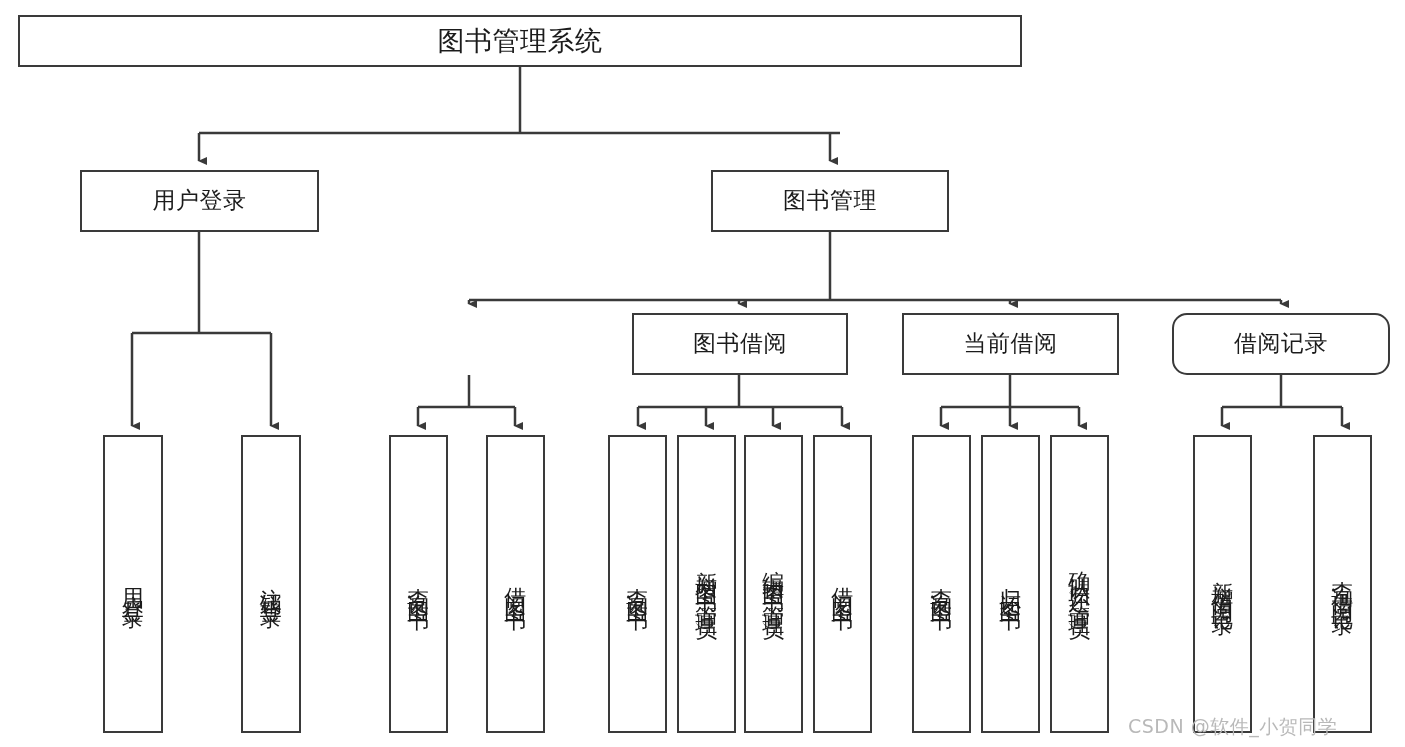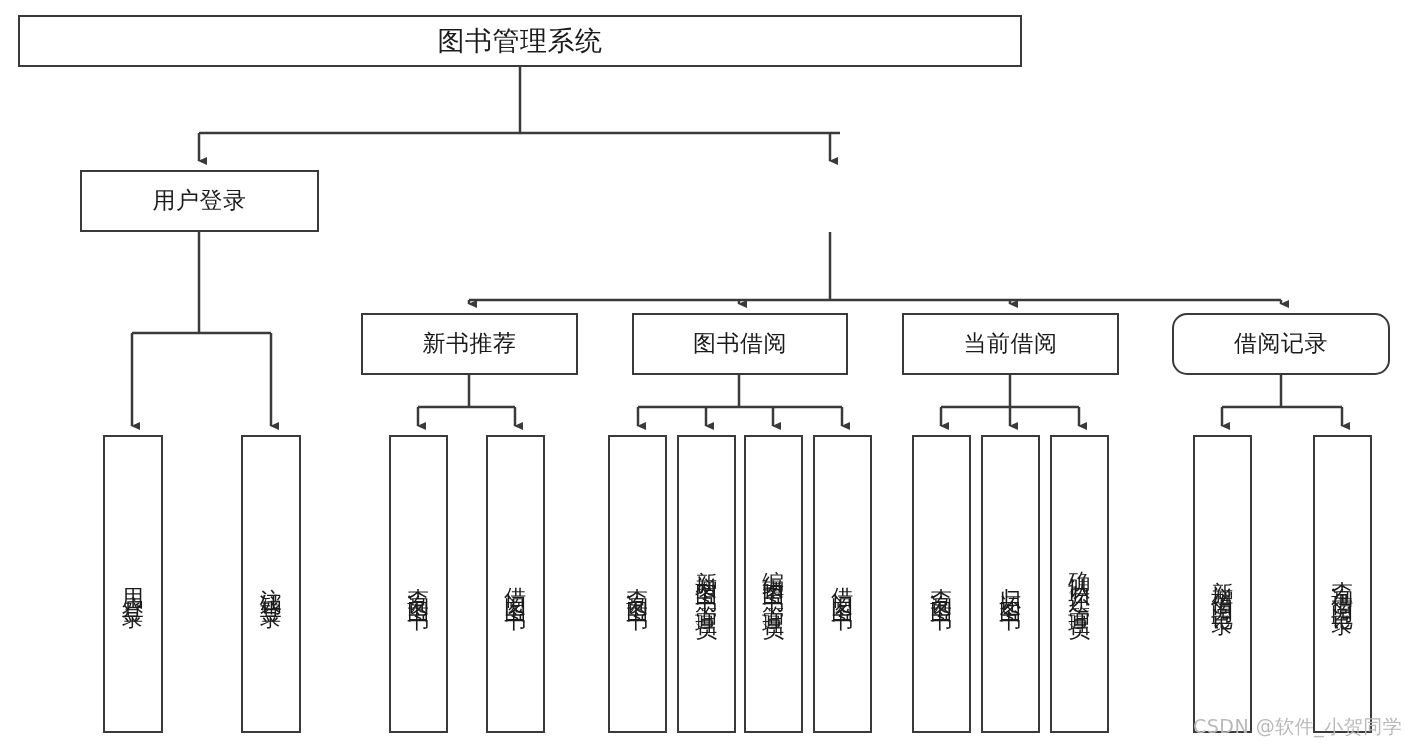--- a/index.html
+++ b/index.html
@@ -52,21 +52,21 @@
     padding: 6px 0;
     text-align: center;
   }
   .node.vertical .vlabel {
     writing-mode: vertical-rl;
     text-orientation: upright;
     display: block;
   }
   .watermark {
     position: absolute;
-    left: 1193px;
+    left: 1128px;
     top: 714px;
     font-size: 19px;
     color: #b9b9b9;
     white-space: nowrap;
     letter-spacing: 0.5px;
   }
 </style>
 </head>
 <body>
 
@@ -122,24 +122,24 @@
     </g>
   </svg>
 
   <div class="node horizontal root" style="left:18px; top:15px; width:1004px; height:52px;">
     <span>图书管理系统</span>
   </div>
 
   <div class="node horizontal" style="left:80px; top:170px; width:239px; height:62px;">
     <span>用户登录</span>
   </div>
+  <div class="node horizontal" style="left:711px; top:170px; width:238px; height:62px;">
+    <span>图书管理</span>
+  </div>
 
-  <div class="node horizontal" style="left:361px; top:313px; width:217px; height:62px;">
-    <span>新书推荐</span>
-  </div>
   <div class="node horizontal" style="left:632px; top:313px; width:216px; height:62px;justify-content:center;">
     <span>图书借阅</span>
   </div>
   <div class="node horizontal" style="left:902px; top:313px; width:217px; height:62px;">
     <span>当前借阅</span>
   </div>
   <div class="node horizontal" style="left:1172px; top:313px; width:218px; height:62px;border-radius:15px;">
     <span>借阅记录</span>
   </div>
 

